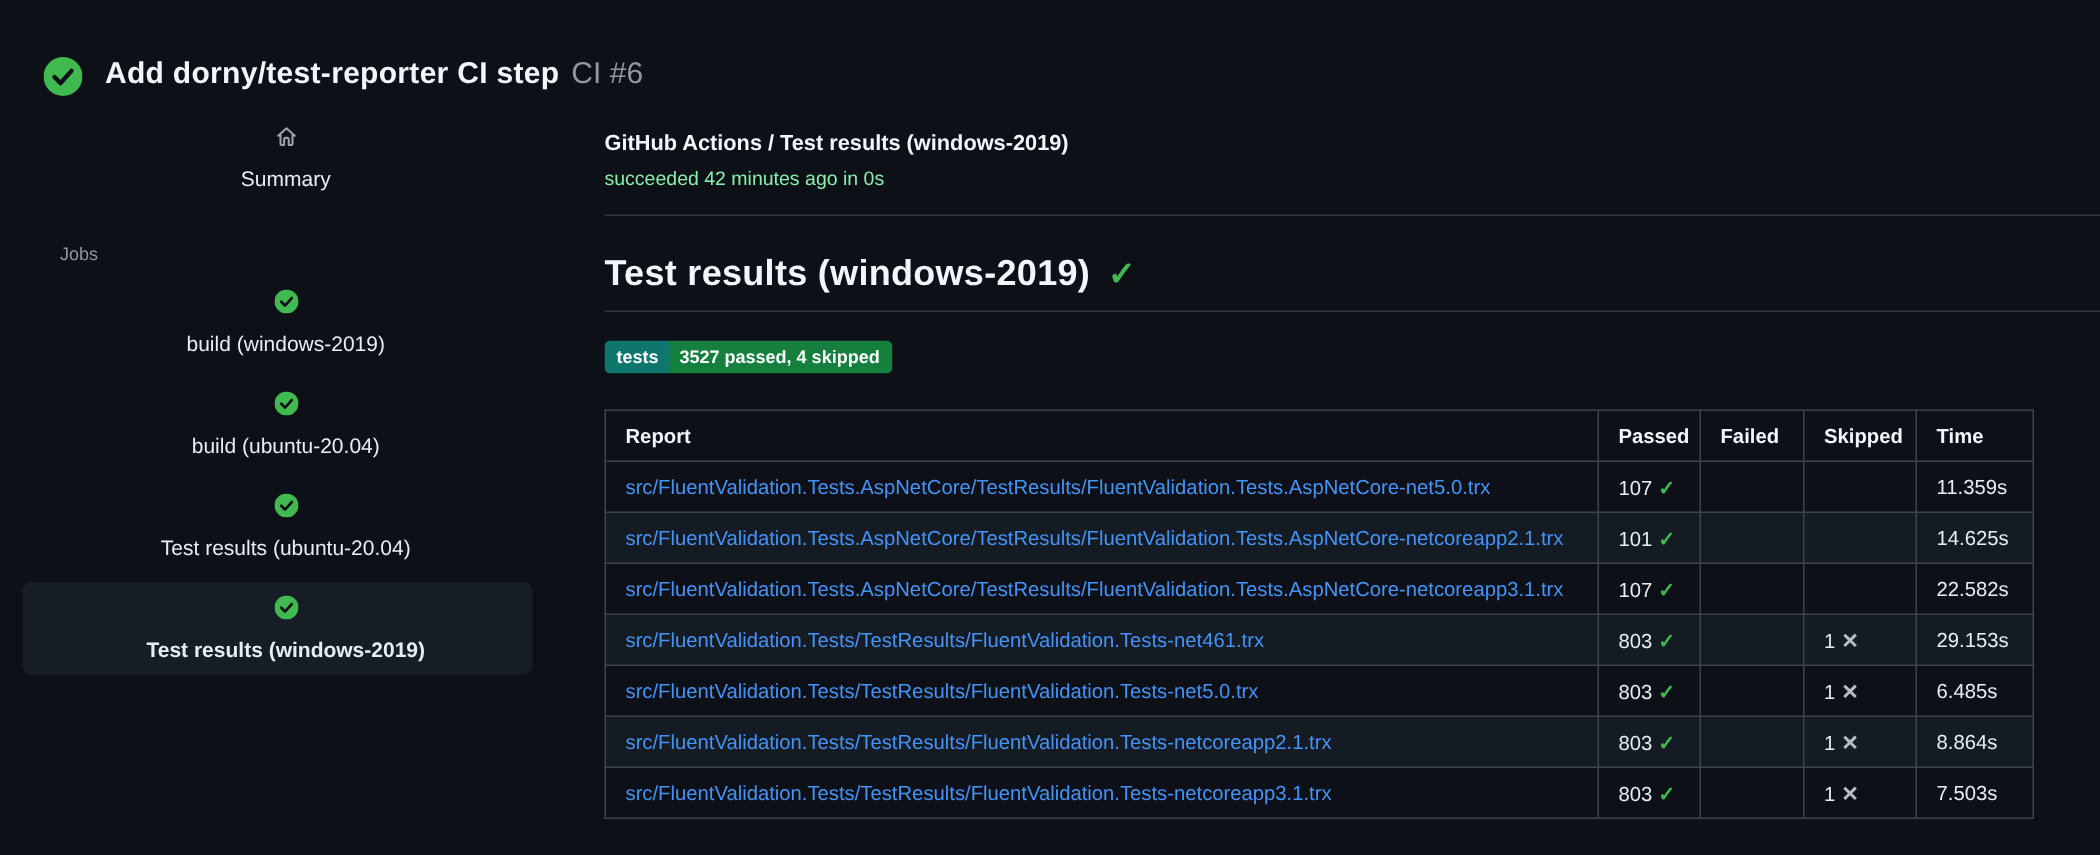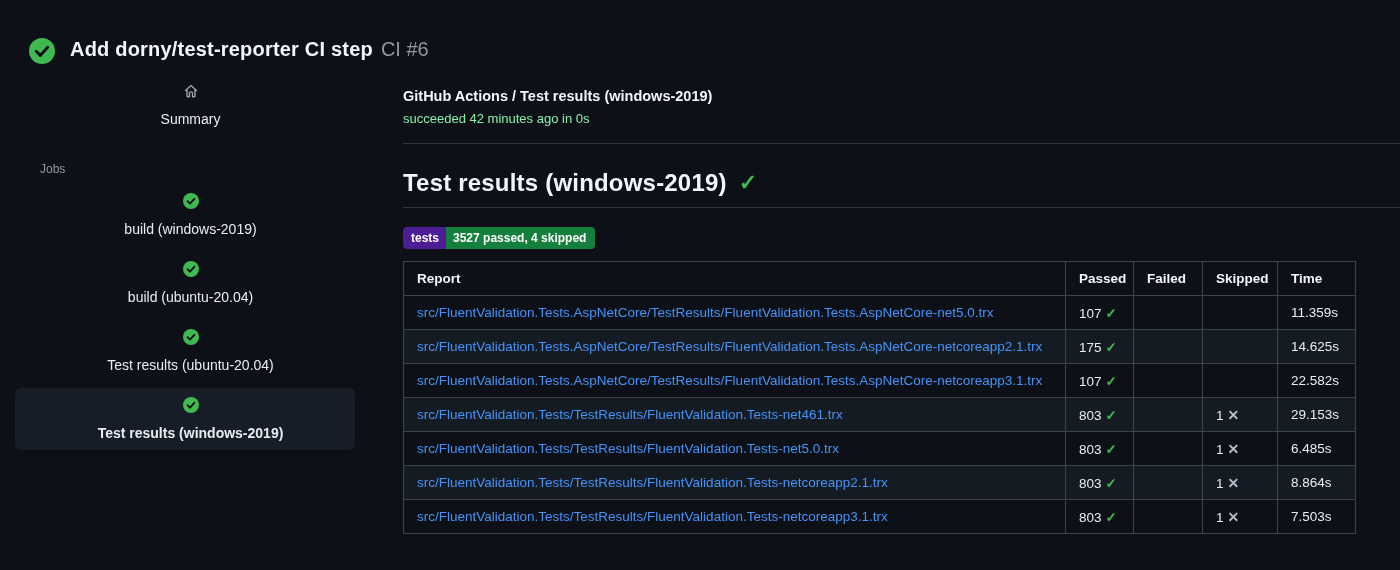--- a/index.html
+++ b/index.html
@@ -47,25 +47,25 @@
   .status-line { font-size:13px; color:#86efac; margin-top:7px; }
   .divider { border:0; border-top:1px solid #30363d; margin:17px 0 0 0; }
   .section-row { display:flex; align-items:center; gap:12px; margin-top:25px; }
   .section-title { font-size:24px; font-weight:bold; color:#f0f6fc; letter-spacing:.2px; }
   .heading-check { color:#3fb950; font-size:22px; font-weight:bold; line-height:1; }
   .divider2 { border:0; border-top:1px solid #30363d; margin:10px 0 0 0; }
 
   
   .badge { display:inline-flex; margin-top:19px; border-radius:4px; overflow:hidden;
            font-size:12px; font-weight:bold; line-height:1; cursor:pointer; }
-  .badge .badge-label { background:#4c1d95; color:#fff; padding:5px 7px 5px 8px; }
+  .badge .badge-label { background:#0f766e; color:#fff; padding:5px 7px 5px 8px; }
   .badge .badge-value { background:#15803d; color:#fff; padding:5px 9px 5px 7px; }
 
   
-  .results-table { margin-top:12px; border-collapse:collapse; table-layout:fixed;
+  .results-table { margin-top:24px; border-collapse:collapse; table-layout:fixed;
                    width:952px; font-size:13.5px; }
   .results-table th, .results-table td {
     border:1px solid #3d444d; padding:7px 13px; height:34px;
     white-space:nowrap; overflow:hidden;
   }
   .results-table th { color:#f0f6fc; font-weight:bold; text-align:left; }
   .results-table th.col-report { text-align:left; }
   .results-table td { text-align:left; color:#e6edf3; }
   .results-table td.cell-report { text-align:left; }
   .results-table tbody tr:nth-child(even) { background:#151b23; }
@@ -170,21 +170,21 @@
       <tbody id="table-body">
           <tr>
             <td class="cell-report"><a class="report-link">src/FluentValidation.Tests.AspNetCore/TestResults/FluentValidation.Tests.AspNetCore-net5.0.trx</a></td>
             <td><span>107</span><span class="pass-check">✓</span></td>
             <td></td>
             <td></td>
             <td>11.359s</td>
           </tr>
           <tr>
             <td class="cell-report"><a class="report-link">src/FluentValidation.Tests.AspNetCore/TestResults/FluentValidation.Tests.AspNetCore-netcoreapp2.1.trx</a></td>
-            <td><span>175</span><span class="pass-check">✓</span></td>
+            <td><span>101</span><span class="pass-check">✓</span></td>
             <td></td>
             <td></td>
             <td>14.625s</td>
           </tr>
           <tr>
             <td class="cell-report"><a class="report-link">src/FluentValidation.Tests.AspNetCore/TestResults/FluentValidation.Tests.AspNetCore-netcoreapp3.1.trx</a></td>
             <td><span>107</span><span class="pass-check">✓</span></td>
             <td></td>
             <td></td>
             <td>22.582s</td>

